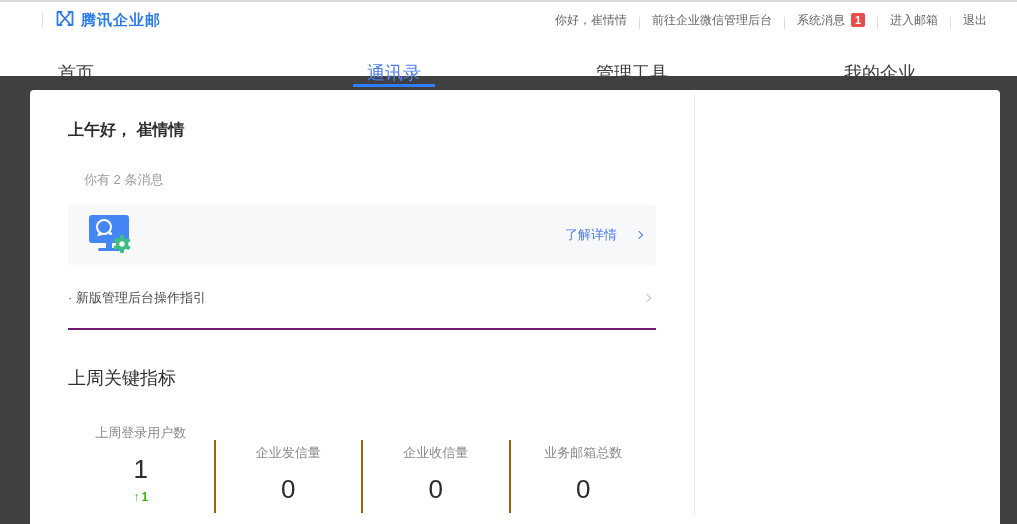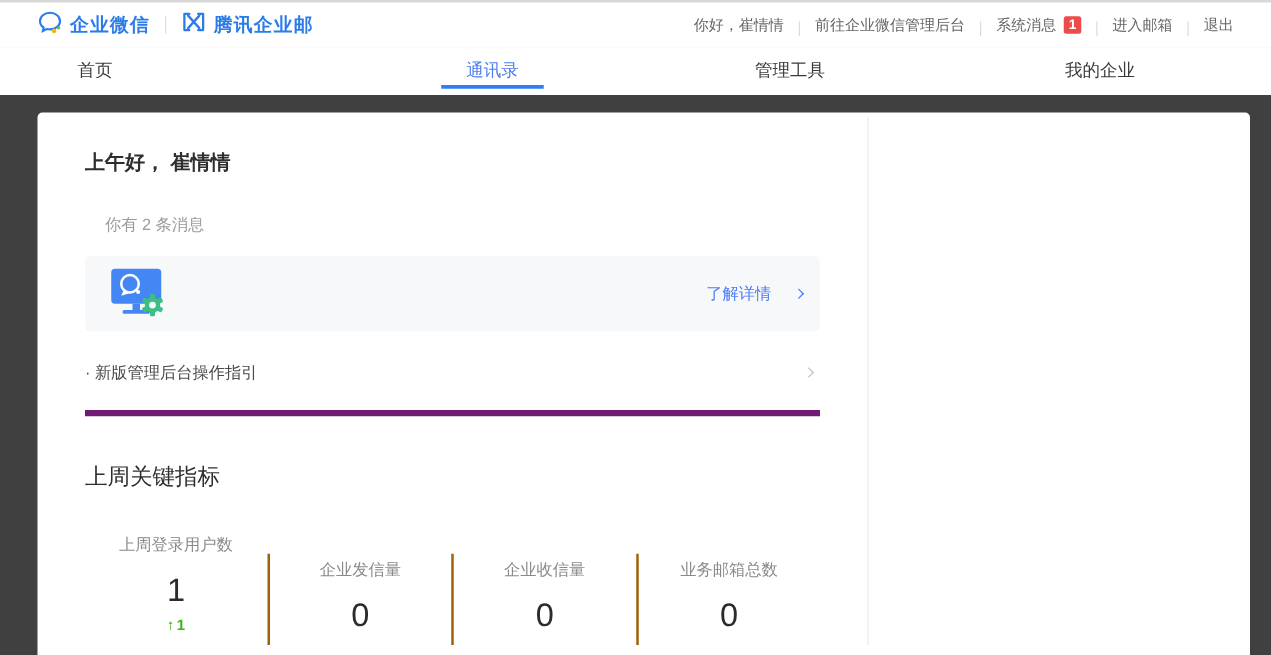--- a/index.html
+++ b/index.html
@@ -25,22 +25,22 @@
   .top-sep { width:1px; height:12px; background:#ddd; margin:0 12px; }
   .badge {
     background:#ec4b4b; color:#fff; font-size:11px; line-height:14px;
     min-width:14px; height:14px; text-align:center; border-radius:2px;
     display:inline-block; margin-left:6px; padding:0 2px; font-weight:bold;
   }
 
   
   .navbar { height:38px; background:#fff; position:relative; }
   .nav-tab {
-    position:absolute; top:0; height:100%; transform:translateX(-50%);
-    display:flex; align-items:center; font-size:14px; color:#3a3a3a; cursor:pointer;
+    position:absolute; top:16px; height:100%; transform:translateX(-50%);
+    display:flex; align-items:center; font-size:18px; color:#3a3a3a; cursor:pointer;
   }
   .nav-tab.active { color:#4e7df2; }
   .nav-underline {
     position:absolute; bottom:5px; left:50%; transform:translateX(-50%);
     width:82px; height:3px; background:#2f7ef7;
   }
 
   
   .content { height:448px; padding:14px 0 0 30px; background:#404040; }
   .card {
@@ -67,21 +67,21 @@
   }
 
   .chev {
     display:inline-block; width:6px; height:6px;
     border-top:1.5px solid currentColor; border-right:1.5px solid currentColor;
     transform:rotate(45deg);
   }
 
   .guide-row {
     display:flex; justify-content:space-between; align-items:center;
-    padding:24px 6px 21px 0; border-bottom:5px solid #701a75; cursor:pointer;
+    padding:24px 6px 21px 0; border-bottom:2px solid #701a75; cursor:pointer;
   }
   .guide-label { font-size:13px; color:#4a4a4a; }
   .guide-row .chev { color:#c3c3c3; }
 
   .stats-title { margin-top:36px; font-size:18px; font-weight:normal; color:#2e2e2e; }
 
   .stats-row { margin-top:30px; display:flex; }
   .stat { flex:1; text-align:center; padding:4px 0 8px 0; }
   .stat + .stat { border-left:2px solid #a16207;margin-top:20px; }
   .stat-label { font-size:13px; color:#8a8a8a; }
@@ -89,30 +89,20 @@
   .stat-delta { font-size:12px; color:#3fb321; font-weight:bold; margin-top:5px; }
   .up-arrow-icon::before { content:"↑"; margin-right:2px; font-weight:bold; }
 
   .stats-footer { margin-top:12px; text-align:right; font-size:12px; color:#ababab; }
 </style>
 </head>
 <body>
 
 <div class="topbar">
   <div class="logo-area">
-    <div class="logo">
-      <span>
-        <svg width="20" height="20" viewBox="0 0 20 20">
-          <path d="M10,2.2 C5.4,2.2 2,5.2 2,8.9 c0,2.1 1.1,3.9 2.9,5.1 L4.3,16.8 7.3,15.2 c.9,.2 1.8,.3 2.7,.3 4.6,0 8-3 8-6.6 C18,5.2 14.6,2.2 10,2.2 Z" fill="none" stroke="#2b7ce9" stroke-width="1.7"></path>
-          <circle cx="13.2" cy="16.6" r="1.9" fill="#f7b500"></circle>
-          <circle cx="16.8" cy="14.2" r="1.3" fill="#6fbf2a"></circle>
-        </svg>
-      </span>
-      <span class="logo-text">企业微信</span>
-    </div>
     <div class="logo-sep"></div>
     <div class="logo">
       <span>
         <svg width="20" height="17" viewBox="0 0 20 17">
           <g fill="none" stroke="#2b7ce9" stroke-width="1.8" stroke-linecap="round" stroke-linejoin="round">
             <path d="M6.5,2 H2.5 V15 H6.5"></path>
             <path d="M13.5,2 H17.5 V15 H13.5"></path>
             <path d="M5.5,3.5 L14.5,13.5 M14.5,3.5 L5.5,13.5"></path>
           </g>
         </svg>

